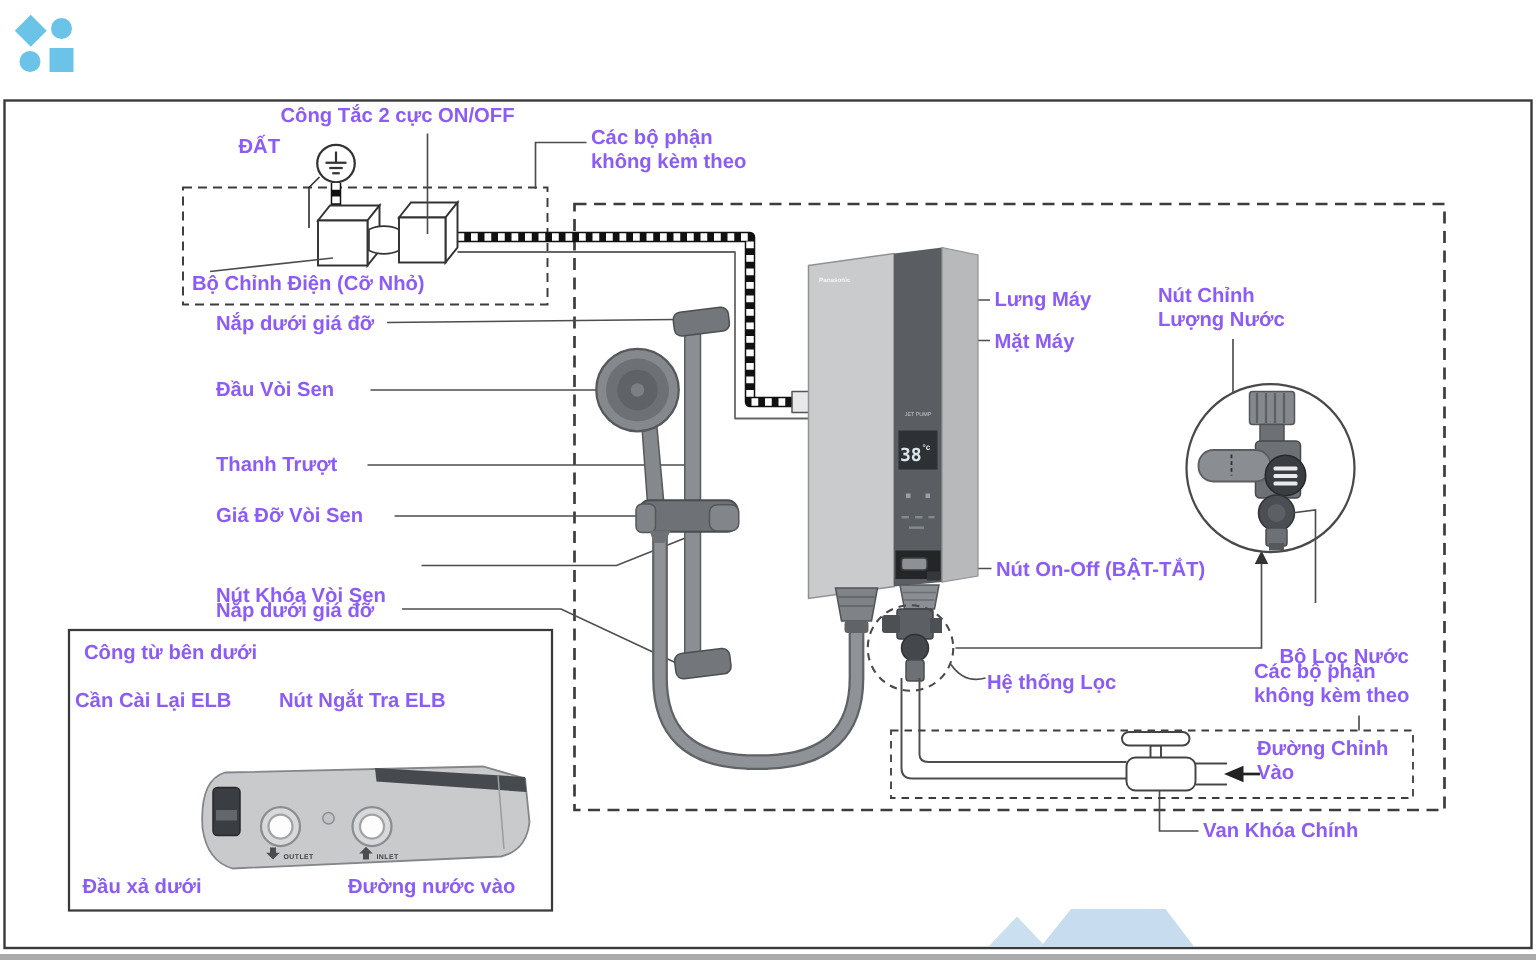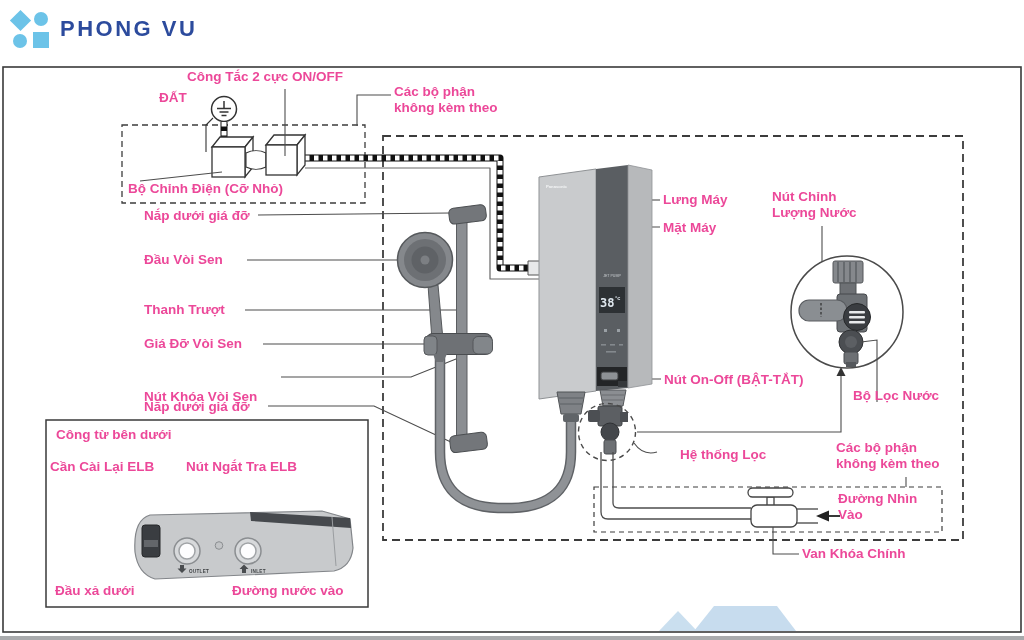--- a/index.html
+++ b/index.html
@@ -1,18 +1,18 @@
 <!DOCTYPE html>
 <html><head>
 <meta charset="utf-8">
 <style>
   html,body{margin:0;padding:0;}
   body{width:1024px;height:640px;position:relative;background:#ffffff;overflow:hidden;
        font-family:"Liberation Sans",sans-serif;}
-  .lbl{position:absolute;font:700 13.5px "Liberation Sans",sans-serif;color:#ec4899;
+  .lbl{position:absolute;font:700 13.5px "Liberation Sans",sans-serif;color:#8b5cf6;
        white-space:pre-line;line-height:1.22;}
   #art{position:absolute;left:0;top:0;}
   
   .logo{position:absolute;left:10px;top:8px;display:flex;align-items:center;gap:8px;}
   .logo-icon{position:relative;width:42px;height:42px;}
   .logo-icon .sh{position:absolute;background:#6cc3e8;}
   .sh.diamond{width:15px;height:15px;left:3px;top:5px;transform:rotate(45deg);}
   .sh.circ1{width:14px;height:14px;border-radius:50%;left:24px;top:4px;}
   .sh.circ2{width:14px;height:14px;border-radius:50%;left:3px;top:26px;}
   .sh.square{width:16px;height:16px;left:23px;top:24px;}
@@ -21,21 +21,20 @@
 </head>
 <body>
 
 <div class="logo">
   <div class="logo-icon">
     <div class="sh diamond"></div>
     <div class="sh circ1"></div>
     <div class="sh circ2"></div>
     <div class="sh square"></div>
   </div>
-  <div class="logo-text">PHONG VU</div>
 </div>
 
 <svg id="art" width="1024" height="640" viewBox="0 0 1024 640">
 
   <rect x="3" y="67" width="1018" height="565" fill="none" stroke="#3a3a3a" stroke-width="1.6"></rect>
   <rect x="0" y="636" width="1024" height="4" fill="#a9abad"></rect>
 
   <g>
     <polygon points="659,631 678,611 697,631" fill="#cadfef"></polygon>
     <polygon points="694,631 714,606 777,606 796,631" fill="#c7dcee"></polygon>
@@ -223,25 +222,25 @@
 <div class="lbl" style="left:144px;top:302px">Thanh Trượt</div>
 <div class="lbl" style="left:144px;top:336px">Giá Đỡ Vòi Sen</div>
 <div class="lbl" style="left:144px;top:389px">Nút Khóa Vòi Sen</div>
 <div class="lbl" style="left:144px;top:399px">Nắp dưới giá đỡ</div>
 
 <div class="lbl" style="left:663px;top:192px">Lưng Máy</div>
 <div class="lbl" style="left:663px;top:220px">Mặt Máy</div>
 <div class="lbl" style="left:772px;top:189px">Nút Chỉnh
 Lượng Nước</div>
 <div class="lbl" style="left:664px;top:372px">Nút On-Off (BẬT-TẮT)</div>
-<div class="lbl" style="left:853px;top:388px">Bộ Lọc Nước</div>
-<div class="lbl" style="left:680px;top:447px">Hệ thống Lọc</div>
+<div class="lbl" style="left:853px;top:430px">Bộ Lọc Nước</div>
+<div class="lbl" style="left:658px;top:447px">Hệ thống Lọc</div>
 <div class="lbl" style="left:836px;top:440px">Các bộ phận
 không kèm theo</div>
-<div class="lbl" style="left:838px;top:491px">Đường Nhìn
+<div class="lbl" style="left:838px;top:491px">Đường Chỉnh
 Vào</div>
 <div class="lbl" style="left:802px;top:546px">Van Khóa Chính</div>
 
 <div class="lbl" style="left:56px;top:427px">Công từ bên dưới</div>
 <div class="lbl" style="left:50px;top:459px">Cần Cài Lại ELB</div>
 <div class="lbl" style="left:186px;top:459px">Nút Ngắt Tra ELB</div>
 <div class="lbl" style="left:55px;top:583px">Đầu xả dưới</div>
 <div class="lbl" style="left:232px;top:583px">Đường nước vào</div>
 
 </body></html>

